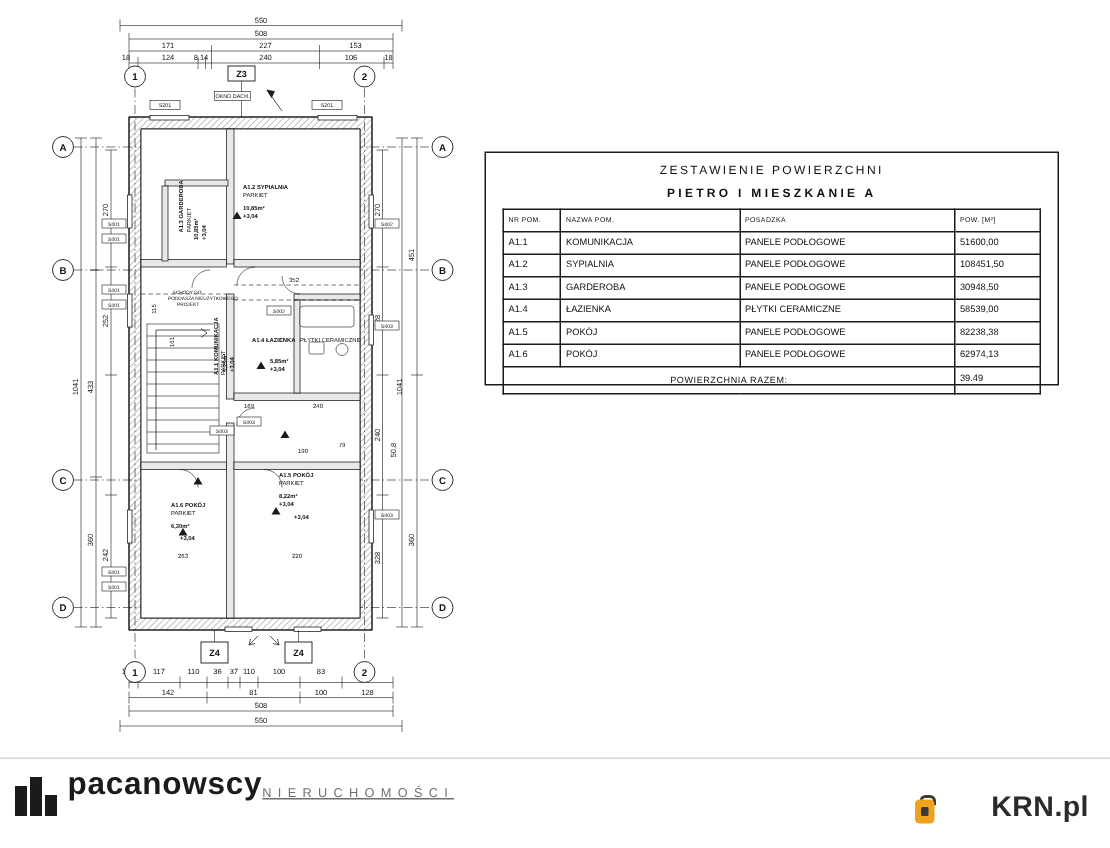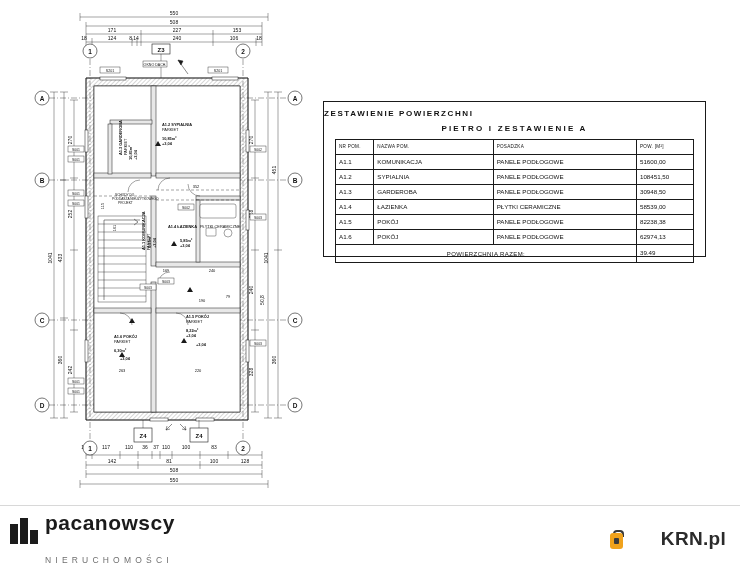--- a/index.html
+++ b/index.html
@@ -10,22 +10,22 @@
   }
   
   #plan{position:absolute;left:0;top:0;width:320px;height:500px;}
   #plan svg{display:block;}
   
   #schedule{
     position:absolute;left:323px;top:101px;width:381px;height:154px;
     border:1px solid #1a1a1a;background:#fff;
   }
   #schedule .title{
-    text-align:left;font-size:8px;letter-spacing:1.6px;
-    color:#111;padding-top:7px;font-weight:bold;
+    text-align:center;font-size:8px;letter-spacing:1.6px;
+    color:#111;padding-top:7px;font-weight:normal;
   }
   #schedule .subtitle{
     text-align:center;font-size:8px;letter-spacing:2.2px;
     color:#111;padding-top:6px;padding-bottom:6px;font-weight:bold;
   }
   #schedule table{
     border-collapse:collapse;width:359px;margin:0 auto;
     font-size:6.2px;color:#111;
   }
   #schedule th,#schedule td{
@@ -40,26 +40,26 @@
   #schedule td.num{text-align:left;}
   #schedule tr.total td{height:13px;}
   #schedule td.totlabel{text-align:center;font-size:6px;letter-spacing:.4px;}
   
   #footer-rule{
     position:absolute;left:0;top:505px;width:740px;height:1px;background:#d8d8d8;
   }
   #brand{position:absolute;left:10px;top:512px;display:flex;align-items:flex-start;}
   #brand .logomark{width:28px;height:28px;position:relative;margin-right:7px;margin-top:4px;}
   #brand .logomark .bar{position:absolute;bottom:0;background:#1b1b1b;}
-  #brand .txt{display:flex;flex-direction:column;justify-content:center;}
+  #brand .txt{display:flex;flex-direction:row;justify-content:center;}
   #brand .name{
     font-size:21px;font-weight:bold;letter-spacing:.5px;color:#1b1b1b;line-height:22px;
   }
   #brand .sub{
-    font-size:8.5px;letter-spacing:4.2px;color:#6f6f6f;margin-top:21px;
+    font-size:8.5px;letter-spacing:4.2px;color:#6f6f6f;margin-top:11px;text-decoration:underline;
   }
   #krn{position:absolute;right:14px;top:528px;display:flex;align-items:center;gap:32px;}
   #krn .mark{
     width:15px;height:19px;margin-right:5px;position:relative;
   }
   #krn .mark .body{
     position:absolute;left:1px;top:3px;width:13px;height:16px;border-radius:3px;
     background:#f0a21c;
   }
   #krn .mark .handle{
@@ -468,21 +468,21 @@
       <text x="228" y="298">79</text>
       <text x="116" y="228" transform="rotate(-90 116 228)">161</text>
       <text x="104" y="206" transform="rotate(-90 104 206)">115</text>
     </g>
   </g>
 </svg>
 </div>
 
 <div id="schedule">
   <div class="title">ZESTAWIENIE POWIERZCHNI</div>
-  <div class="subtitle">PIETRO I ZESTAWIENIE A</div>
+  <div class="subtitle">PIETRO I MIESZKANIE A</div>
   <table>
     <thead>
       <tr>
         <th class="col1">NR POM.</th>
         <th class="col2">NAZWA POM.</th>
         <th class="col3">POSADZKA</th>
         <th class="col4">POW. [M²]</th>
       </tr>
     </thead>
     <tbody>

